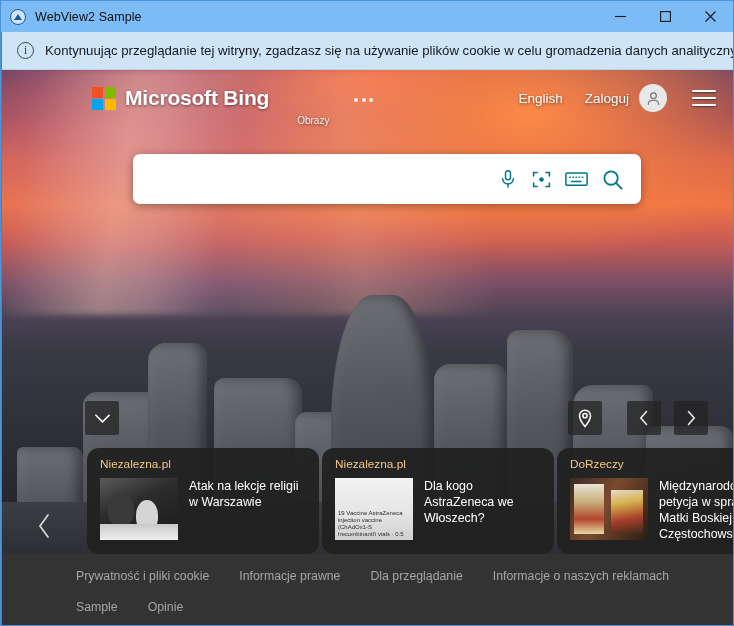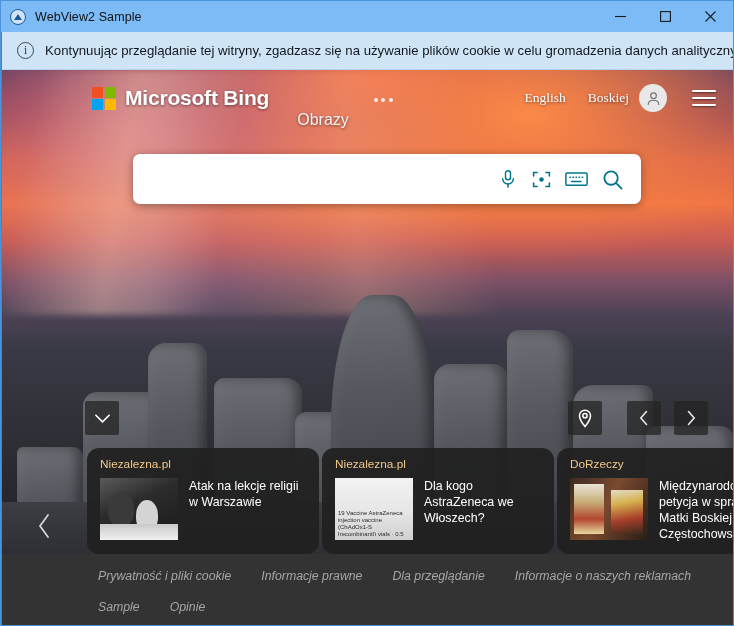--- a/index.html
+++ b/index.html
@@ -127,34 +127,33 @@
     display: grid; grid-template-columns: 11px 11px; grid-template-rows: 11px 11px;
     gap: 1.5px;
   }
   .ms-squares span { display:block; width: 11px; height: 11px; }
   .ms-wordmark {
     margin-left: 10px; color: #fff;
     font-size: 21px; font-weight: 600; letter-spacing: -.2px;
     text-shadow: 0 1px 3px rgba(0,0,0,.5);
   }
   .nav-link {
-    margin-left: 28px; color: #f2f2f2; font-size: 16px;
+    margin-left: 28px; color: #f2f2f2; font-size: 10px;
     text-shadow: 0 1px 3px rgba(0,0,0,.55);
     margin-top: 44px;
   }
   .nav-dots {
     margin-left: 25px; display: flex; gap: 3.5px; align-items: center;
     padding-top: 4px;
   }
   .nav-dots b { width: 4px; height: 4px; border-radius: 50%; background: #ececec; display:block; }
   .bh-right { margin-left: auto; display: flex; align-items: center; }
   .bh-right .hlink {
     color: #fff; font-size: 13.5px; margin-left: 22px;
     text-shadow: 0 1px 3px rgba(0,0,0,.55);
-    font-family: Liberation Serif, serif;
   }
   .avatar {
     width: 28px; height: 28px; border-radius: 50%;
     background: #e8e8e8; margin-left: 10px;
     display: flex; align-items: center; justify-content: center;
   }
   .hamburger { margin-left: 25px; display: flex; flex-direction: column; gap: 5px; }
   .hamburger span { display:block; width: 24px; height: 2.2px; background: #fff; border-radius: 1px;
     box-shadow: 0 1px 2px rgba(0,0,0,.5); }
 
@@ -235,21 +234,21 @@
     background: linear-gradient(180deg,#e9e4d8 0%,#c9b07a 35%,#b3462f 70%,#e8d9a0 100%); }
   .thumb-c::after { content:""; position:absolute; right:5px; top:12px; width:32px; height:44px;
     background: linear-gradient(170deg,#e2dccc 0%,#d7b24f 30%,#a83f2a 65%,#3a2a1d 100%); }
 
   
   .footer {
     position: absolute; left: 0; right: 0; bottom: 0; height: 72px;
     background: #333333;
     padding: 15px 0 0 0;
   }
-  .frow { display: flex; padding-left: 96px; font-style: italic; }
+  .frow { display: flex; padding-left: 74px; }
   .frow + .frow { margin-top: 17px; }
   .flink {
     color: #a6a6a6; font-size: 12.3px; margin-right: 30px; white-space: nowrap;
   }
 </style>
 </head>
 <body>
 
 <div id="app">
 
@@ -311,21 +310,21 @@
       </div>
       <div class="nav-link">Obrazy</div>
       <div class="nav-dots">
           <b></b>
           <b></b>
           <b></b>
         </div>
 
       <div class="bh-right">
         <div class="hlink">English</div>
-        <div class="hlink">Boskiej</div>
+        <div class="hlink">Zaloguj</div>
         <div class="avatar">
           <svg width="17" height="17" viewBox="0 0 24 24">
             <circle cx="12" cy="8" r="4" fill="none" stroke="#707070" stroke-width="1.6"></circle>
             <path d="M4.5 21c0-4.2 3.4-6.6 7.5-6.6s7.5 2.4 7.5 6.6" fill="none" stroke="#707070" stroke-width="1.6"></path>
           </svg>
         </div>
         <div class="hamburger">
           <span></span>
             <span></span>
             <span></span>

